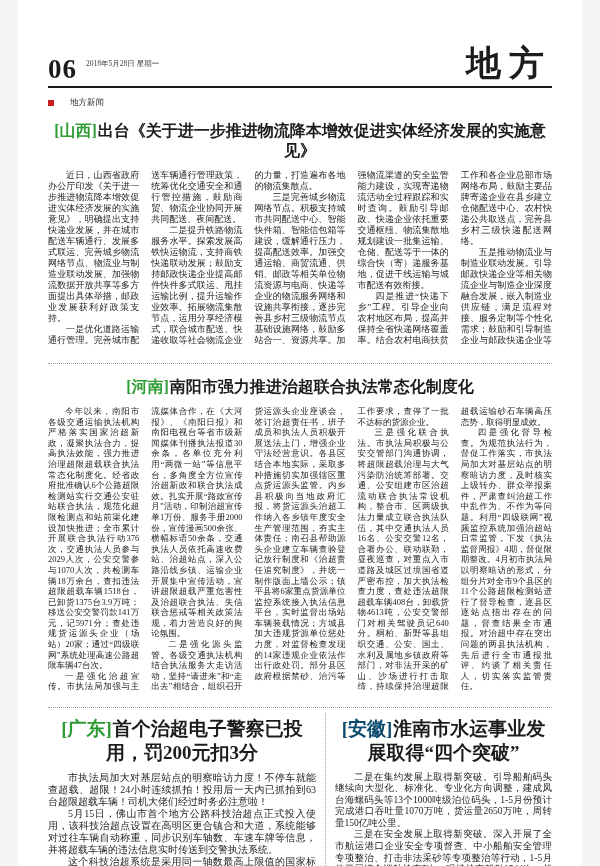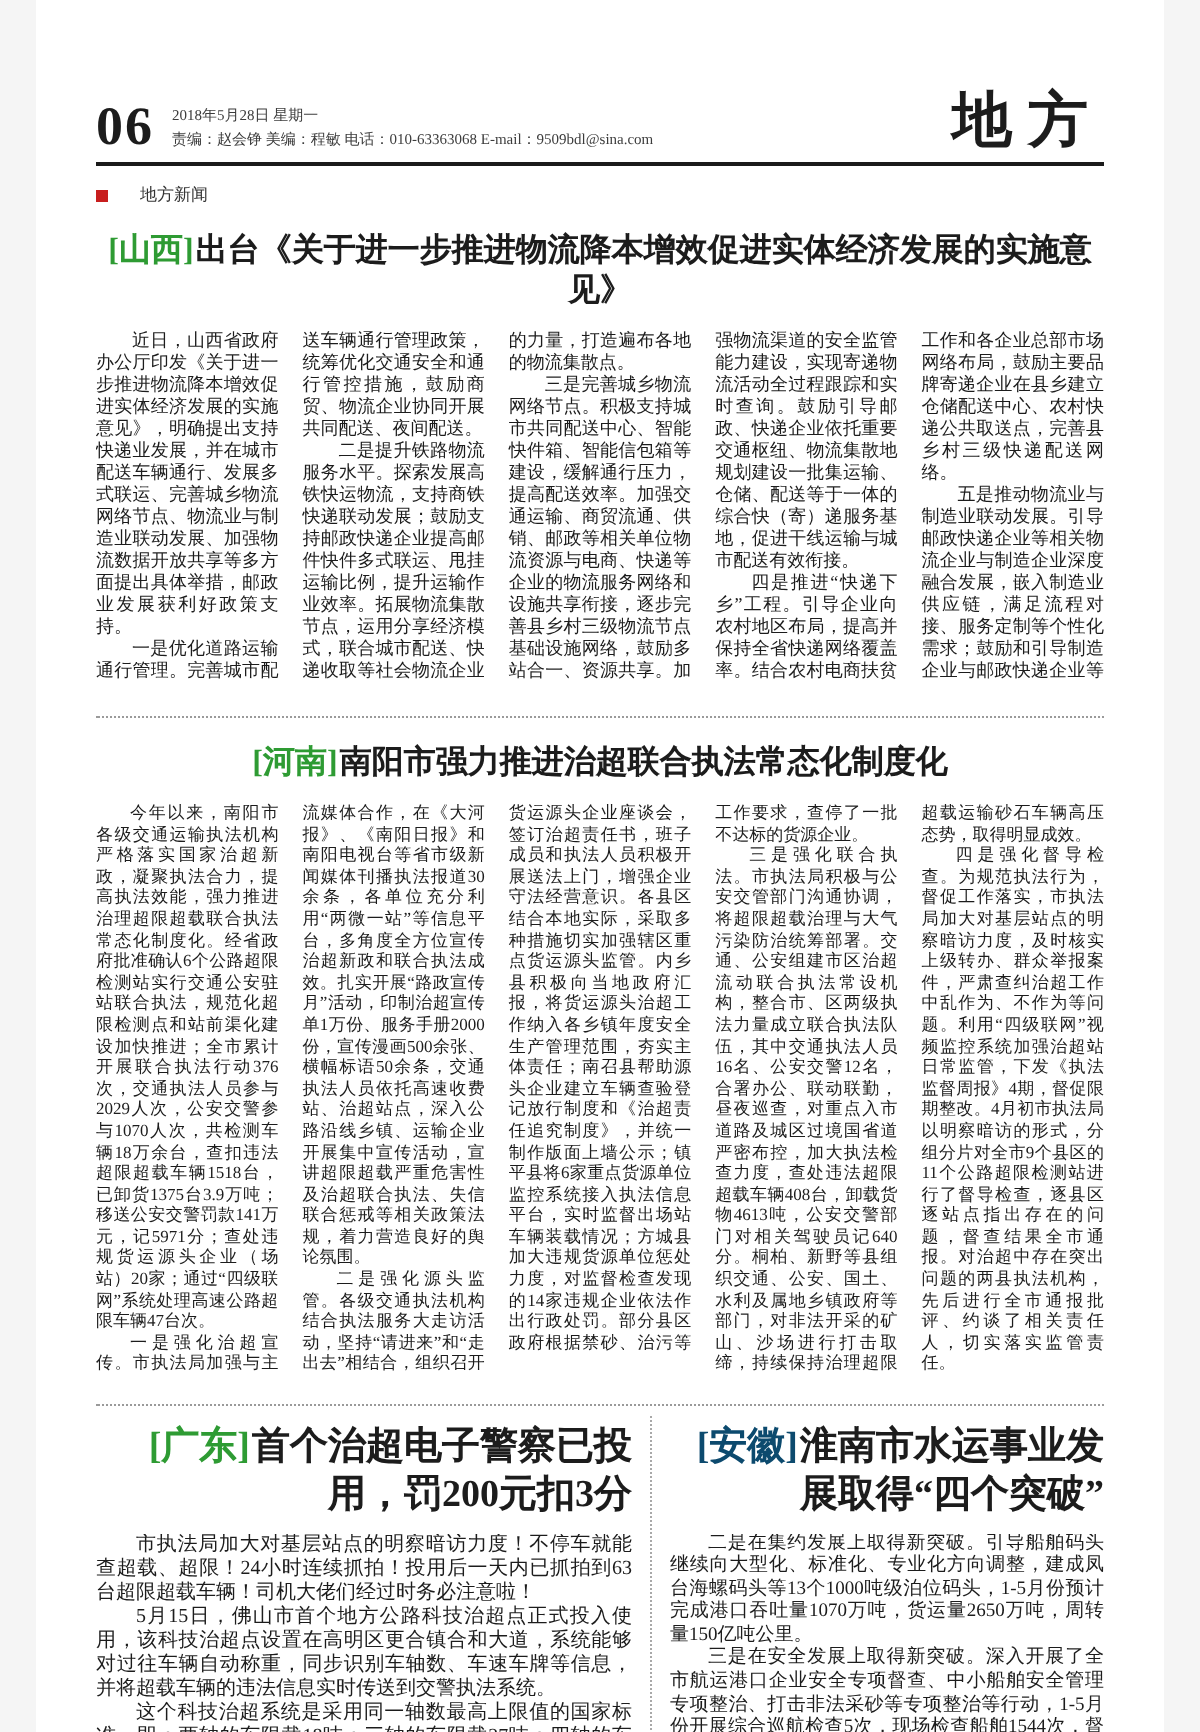--- a/index.html
+++ b/index.html
@@ -7,28 +7,28 @@
     position:relative;box-sizing:border-box;width:564px;height:866px;margin:0 auto;
     background:#ffffff;padding:46px 30px 14px;overflow:hidden;
     font-family:"Liberation Serif","DejaVu Serif",serif;color:#1c1c1c;
   }
   
   .masthead{display:flex;justify-content:space-between;align-items:flex-end;
     border-bottom:2px solid #1a1a1a;padding-bottom:5px;}
   .mast-left{display:flex;align-items:flex-start;gap:9px;}
   .pageno{font-size:27px;font-weight:bold;line-height:0.9;letter-spacing:1px;}
   .meta{font-size:7.5px;color:#3c3c3c;line-height:1.6;padding-top:1px;white-space:nowrap;}
-  .mast-right{font-size:30px;font-weight:bold;letter-spacing:8px;line-height:1;}
+  .mast-right{font-size:35px;font-weight:bold;letter-spacing:8px;line-height:1;}
   
   .category{display:flex;align-items:center;gap:16px;font-size:8.5px;color:#333;margin:9px 0 0;}
   .redsq{display:inline-block;width:6px;height:6px;}
   
   .headline{text-align:center;font-weight:bold;margin:12px 0 9px;line-height:1.25;}
   .h-med{font-size:16px;}
-  .h-big{font-size:19px;margin:6px 0 7px;text-align:right;}
+  .h-big{font-size:19px;margin:6px 0 7px;}
   .tag{margin-right:1px;margin-top:32px;}
   .body p{margin:0;text-indent:2em;text-align:justify;font-family:Liberation Serif, serif;}
   .cols5{column-count:5;column-gap:12px;column-fill:auto;}
   .b1{font-size:9px;line-height:11px;height:184px;overflow:hidden;}
   .b2{font-size:8.5px;line-height:10.6px;height:292px;overflow:hidden;}
   .a2{border-top:1px dotted #9a9a9a;margin-top:9px;padding-top:1px;}
   .bottom-row{display:flex;border-top:1px dotted #9a9a9a;margin-top:9px;padding-top:3px;}
   .a3{width:268px;flex:none;}
   .a4{flex:1;min-width:0;}
   .vdivider{flex:none;border-left:1px dotted #a8a8a8;margin:2px 9px 0;}
@@ -38,21 +38,20 @@
 </head>
 <body>
 
 <div class="page">
 
   <div class="masthead">
     <div class="mast-left">
       <span class="pageno">06</span>
       <div class="meta">
         <div>2018年5月28日 星期一</div>
-        <div>责编：赵会铮 美编：程敏 电话：010-63363068 E-mail：9509bdl@sina.com</div>
       </div>
     </div>
     <div class="mast-right">地方</div>
   </div>
 
   <div class="category">
     <span class="redsq" style="background: rgb(200, 30, 30);"></span>
     <span>地方新闻</span>
   </div>
 

